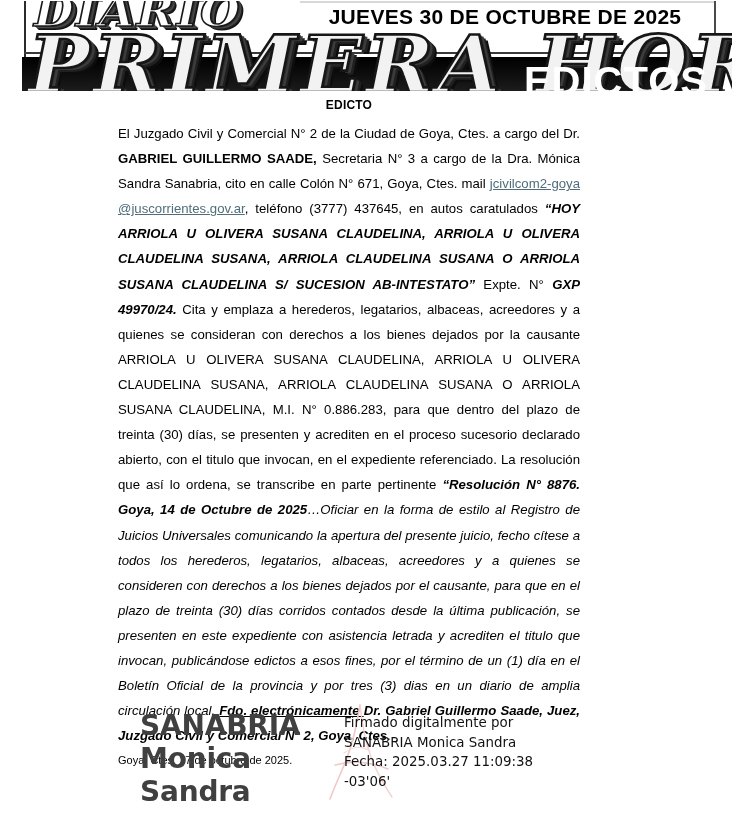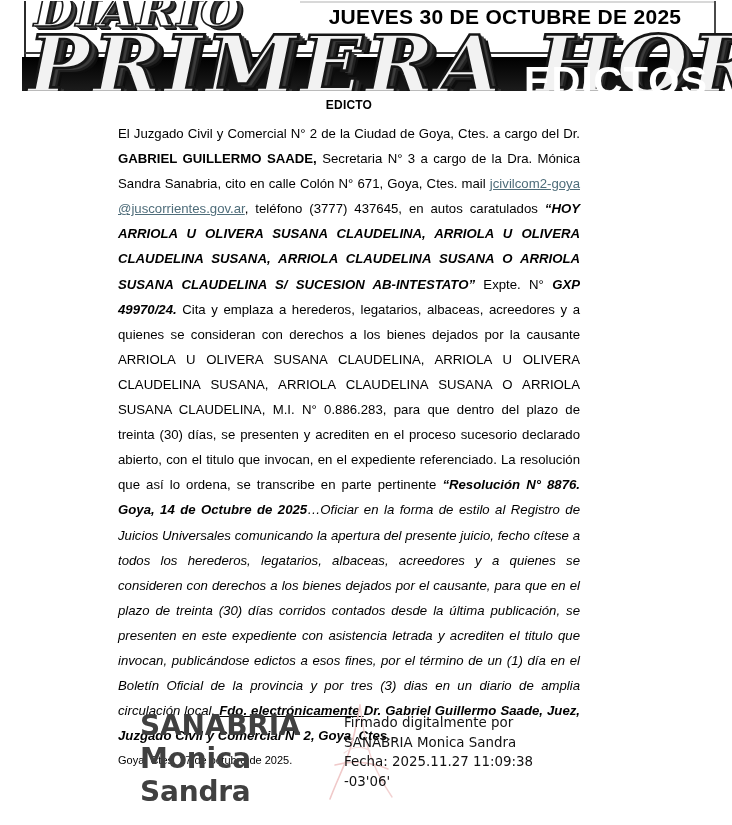--- a/index.html
+++ b/index.html
@@ -262,16 +262,16 @@
   <svg class="sig-flourish" viewBox="0 0 80 108">
     <path d="M34 2 C31 20, 28 36, 22 52 C17 66, 10 80, 4 96" fill="none" stroke="#f0c9c9" stroke-width="1.6" stroke-linecap="round"></path>
     <path d="M34 2 C36 20, 39 38, 45 54 C50 68, 58 82, 66 94" fill="none" stroke="#f3d2d2" stroke-width="1.4" stroke-linecap="round"></path>
     <path d="M9 62 C24 58, 42 58, 62 66" fill="none" stroke="#f0c9c9" stroke-width="1.5" stroke-linecap="round"></path>
     <path d="M18 50 C26 44, 36 42, 44 48" fill="none" stroke="#f5dcdc" stroke-width="1.2" stroke-linecap="round"></path>
   </svg>
 
   <div class="sig-meta">
     <div>Firmado digitalmente por</div>
     <div>SANABRIA Monica Sandra</div>
-    <div>Fecha: 2025.11.27 11:09:38</div>
+    <div>Fecha: 2025.03.27 11:09:38</div>
     <div>-03'06'</div>
   </div>
 </div>
 
 </body></html>

